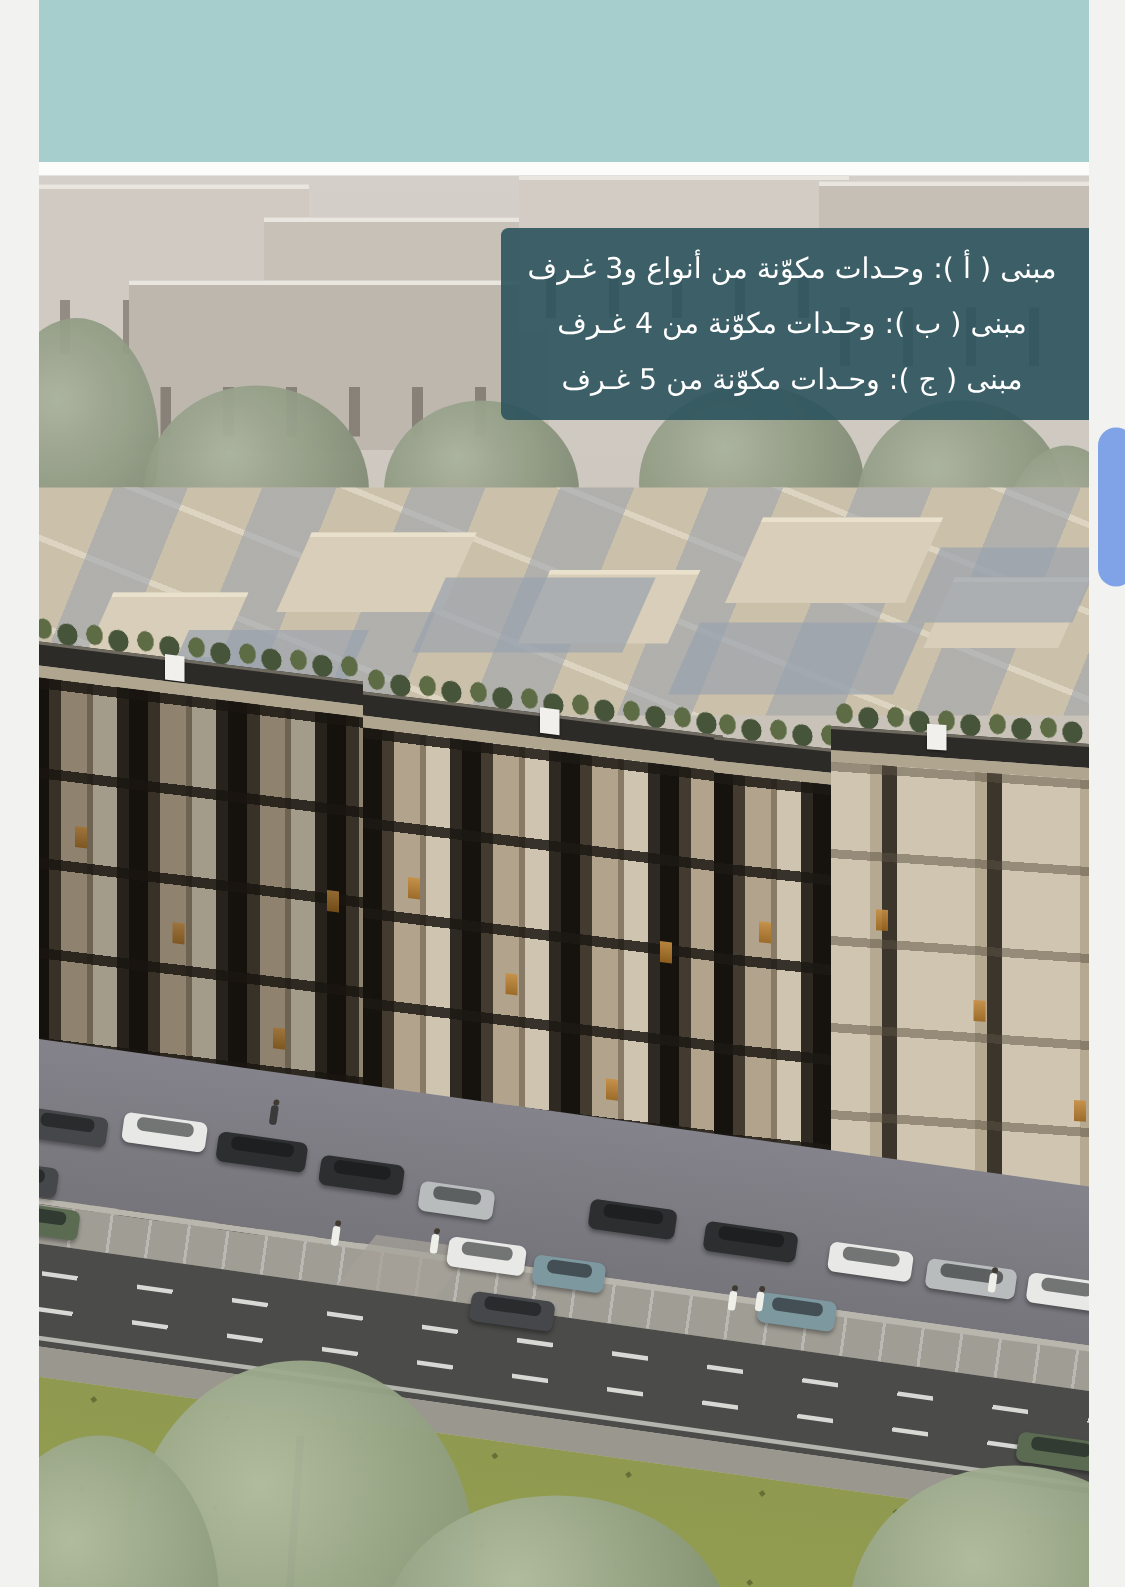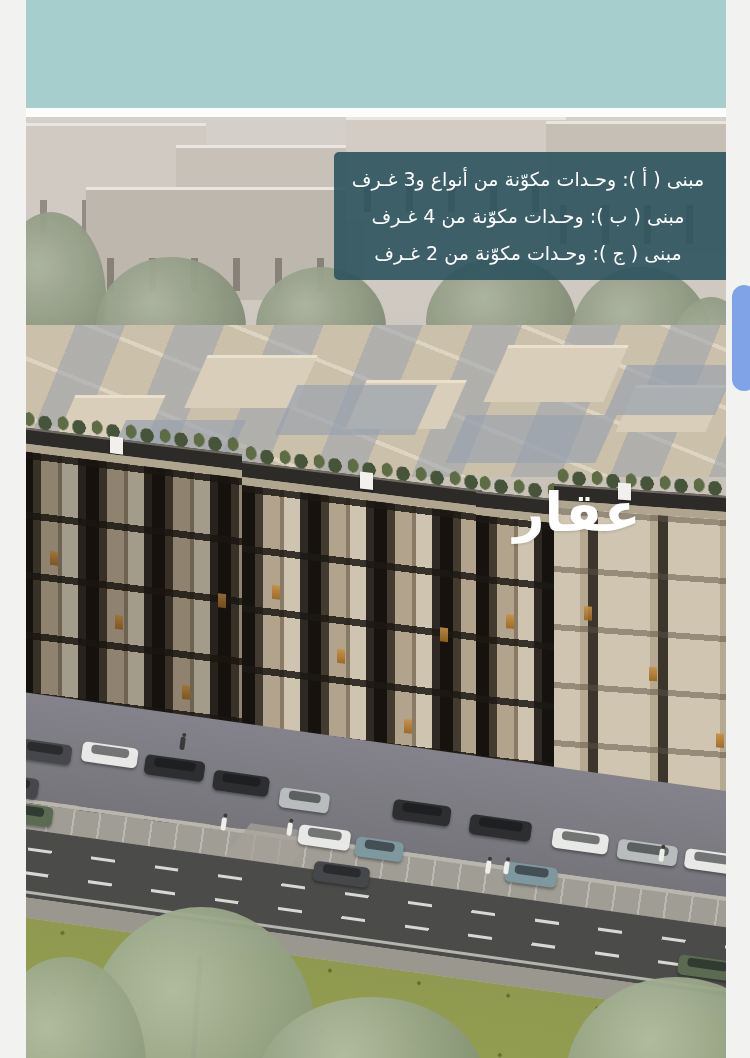--- a/index.html
+++ b/index.html
@@ -203,25 +203,24 @@
       <div class="person dark" style="left:200px;top:22px;"></div>
     </div>
 
     <div class="trunk" style="left:168px;top:840px;width:5px;height:110px;transform:rotate(4deg);"></div>
     <div class="tree" style="left:60px;top:790px;width:230px;height:260px;"></div>
     <div class="tree" style="left:-40px;top:840px;width:160px;height:220px;"></div>
     <div class="tree" style="left:230px;top:880px;width:230px;height:180px;"></div>
     <div class="tree" style="left:540px;top:860px;width:220px;height:200px;"></div>
 
     <div class="watermark">
-      <div class="wm-logo">عقار</div>
     </div>
 
 
     <div class="info-box">
       <div class="info-line">مبنى ( أ ): وحـدات مكوّنة من أنواع و3 غـرف</div>
       <div class="info-line">مبنى ( ب ): وحـدات مكوّنة من 4 غـرف</div>
-      <div class="info-line">مبنى ( ج ): وحـدات مكوّنة من 2 غـرف</div>
+      <div class="info-line">مبنى ( ج ): وحـدات مكوّنة من 5 غـرف</div>
     </div>
   </div>
 
   <div class="scroll-thumb"></div>
 </div>
 
 </body></html>

